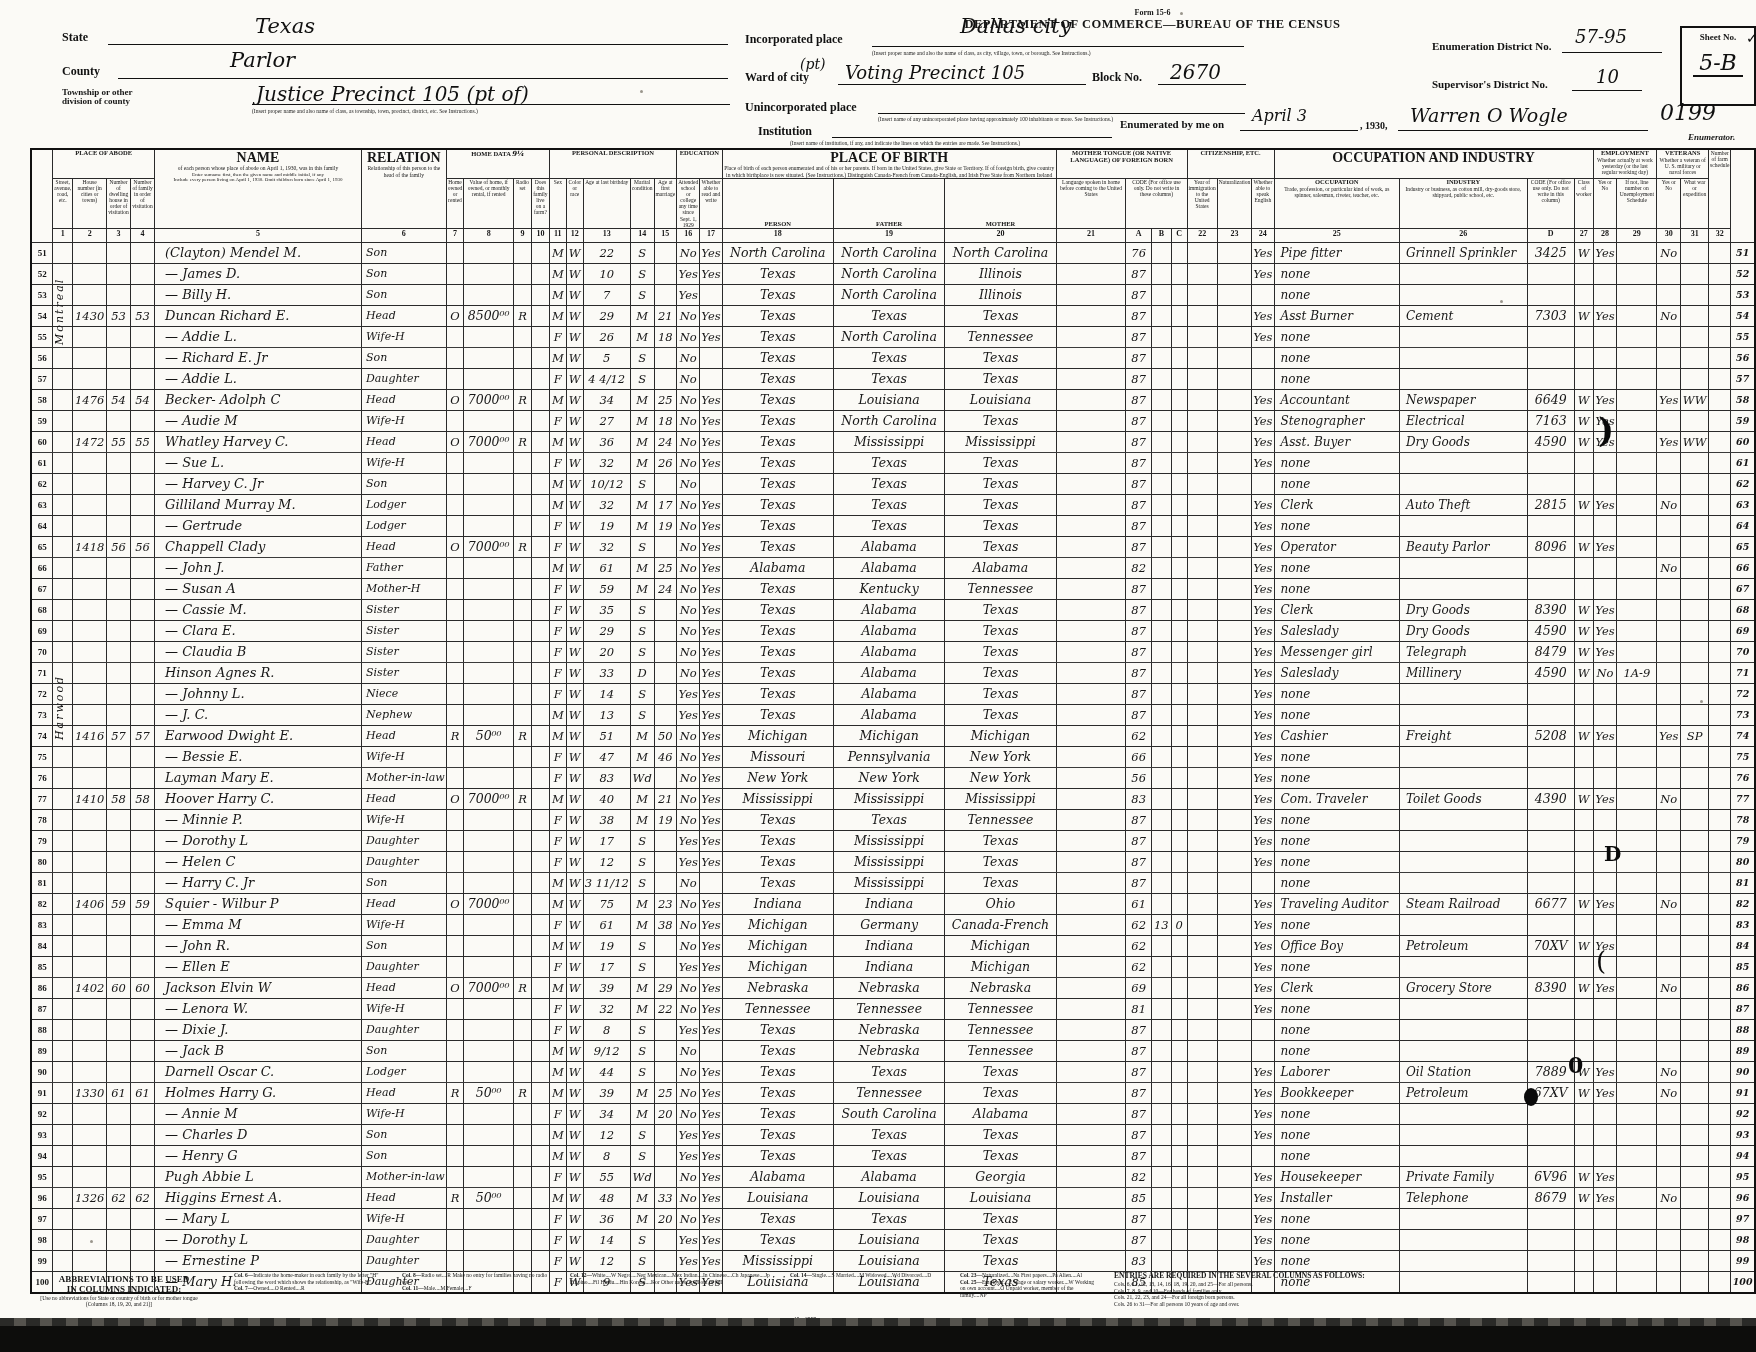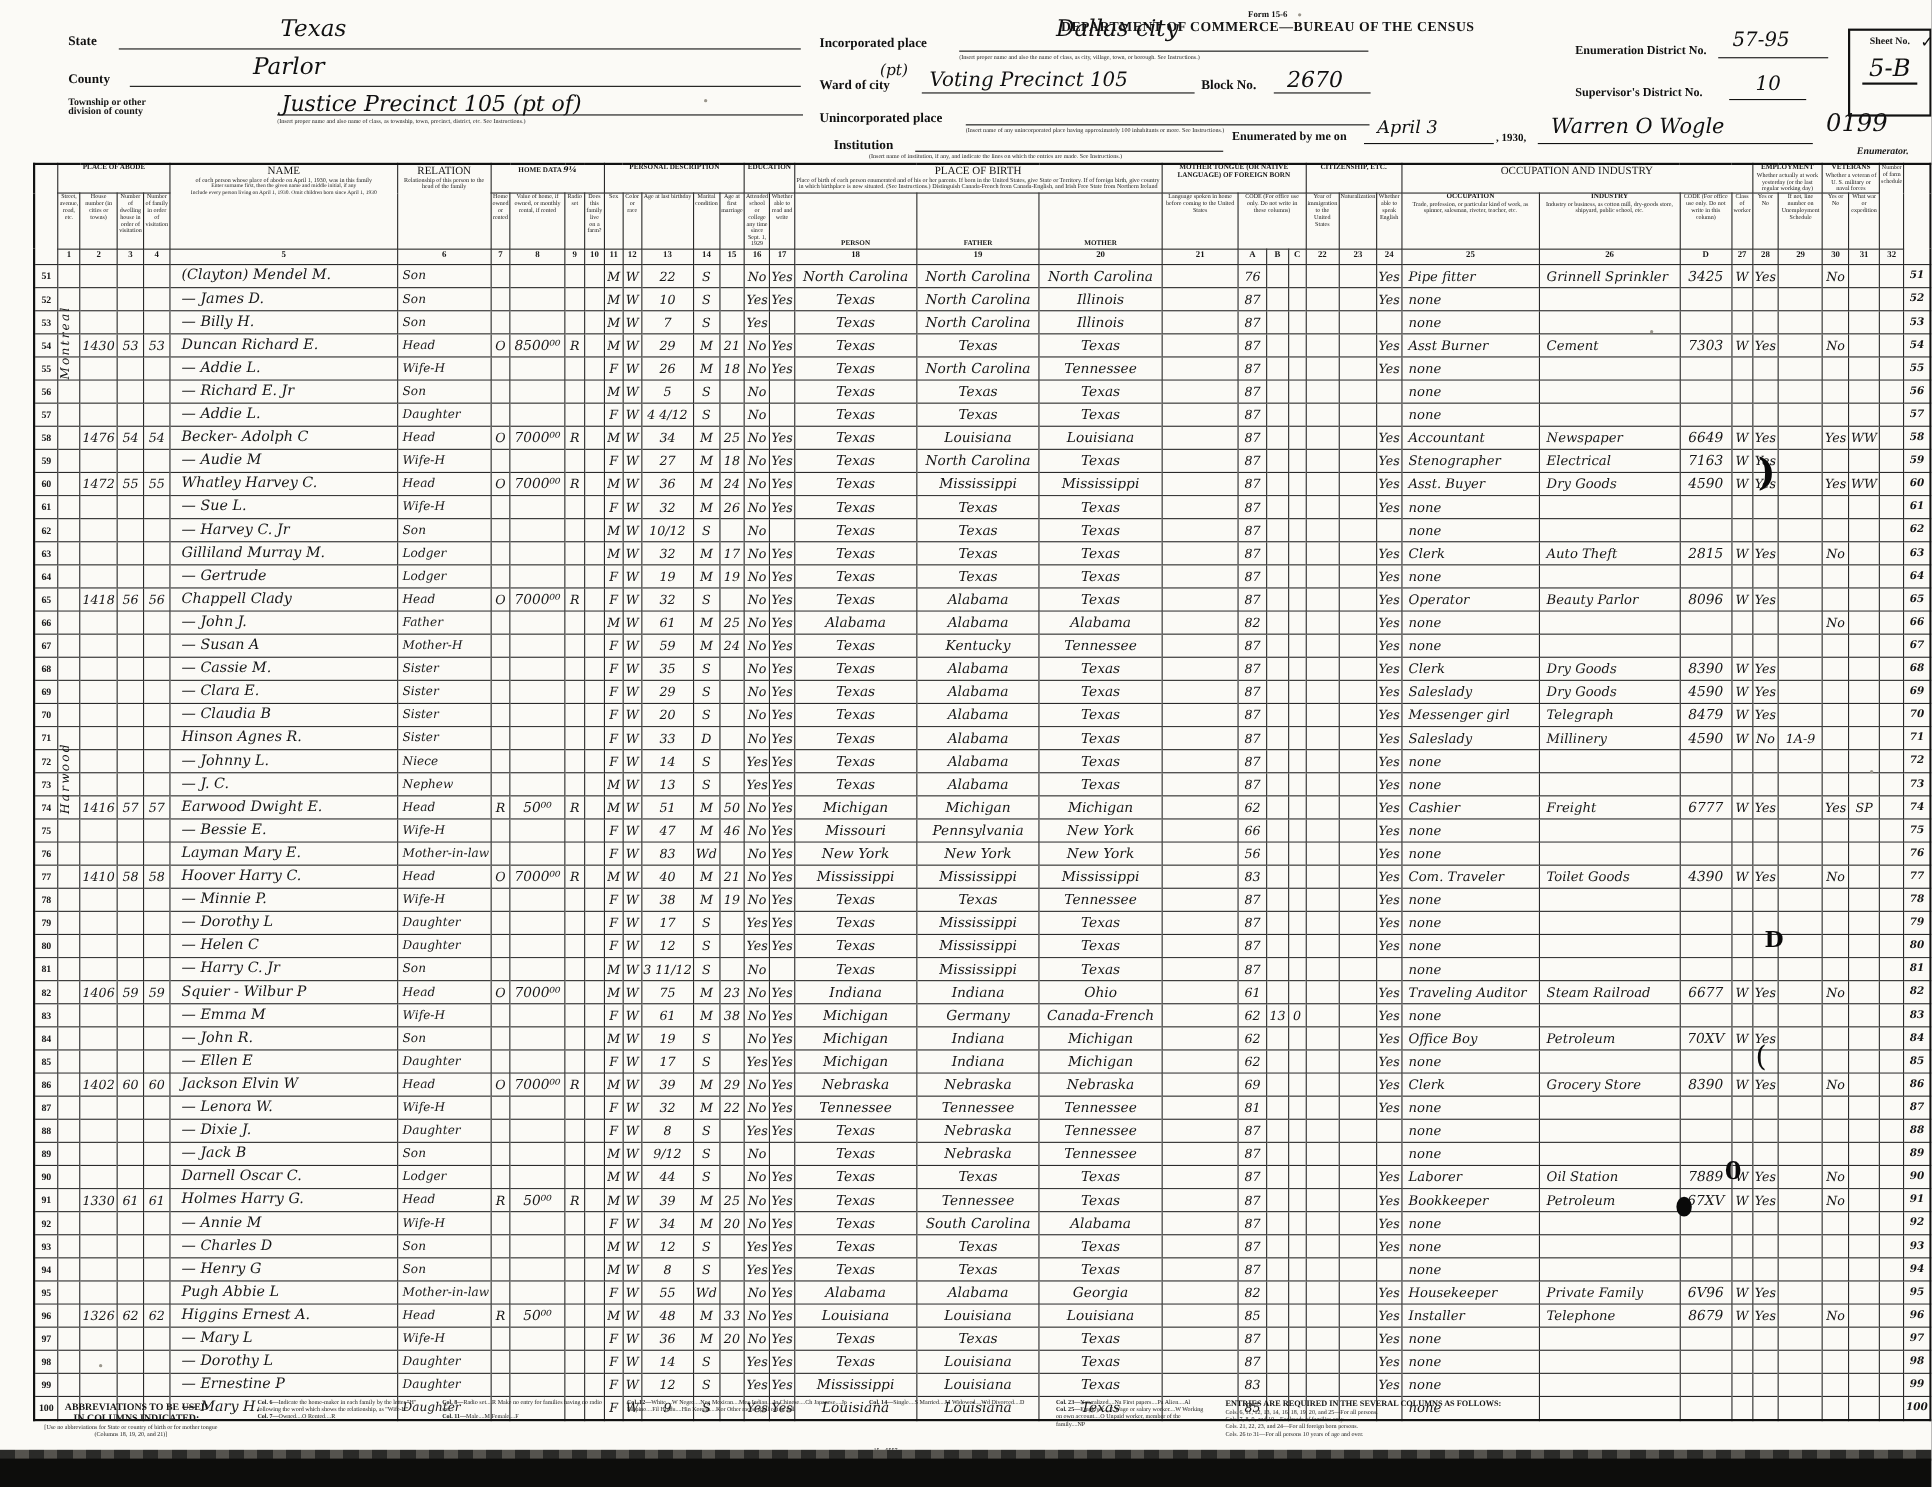--- a/index.html
+++ b/index.html
@@ -26,21 +26,21 @@
   .sheet-box .sb-v{font-size:22px;border-bottom:2px solid #111;display:inline-block;
                    padding:0 6px;margin-top:8px;}
   
   table.census{position:absolute;left:30px;top:148px;border-collapse:collapse;table-layout:fixed;
                border:2px solid #111;}
   .census th,.census td{border:1px solid #2a2a2a;padding:0 1px;overflow:hidden;}
   .census thead th{vertical-align:top;text-align:center;background:#fbfaf6;}
   .census thead tr.h1 th{height:18px;}
   .census thead tr.h2 th{height:48px;}
   .census thead tr.h3 th{height:13px;}
-  .g-title{font-weight:normal;font-size:10px;line-height:1.1;}
+  .g-title{font-weight:bold;font-size:14px;line-height:1.1;}
   .g-title-sm{font-weight:bold;font-size:6.5px;line-height:1.05;}
   .g-desc{font-size:5.5px;font-weight:normal;line-height:1.12;text-align:center;}
   .g-note{font-size:5px;font-weight:normal;line-height:1.1;}
   .vdesc{font-size:5.5px;font-weight:normal;line-height:1.12;}
   .numrow th{font-size:8px;font-weight:bold;text-align:center;vertical-align:middle;}
   .census tbody td{height:20px;white-space:nowrap;vertical-align:middle;
                    border-bottom:1px dotted #555;}
   .census tbody tr:nth-child(5n) td{border-bottom:1px solid #3a3a3a;}
   td.c-hw{font-family:"DejaVu Serif",serif;font-style:italic;font-size:12.5px;text-align:center;}
   td.c-name{font-family:"DejaVu Serif",serif;font-style:italic;font-size:13px;text-align:left;
@@ -1255,21 +1255,21 @@
           <td class="c-hw">Michigan</td>
           <td class="c-hw"></td>
           <td class="c-sm">62</td>
           <td class="c-sm"></td>
           <td class="c-sm"></td>
           <td class="c-sm"></td>
           <td class="c-sm"></td>
           <td class="c-sm">Yes</td>
           <td class="c-occ">Cashier</td>
           <td class="c-ind">Freight</td>
-          <td class="c-hw">6777</td>
+          <td class="c-hw">5208</td>
           <td class="c-sm">W</td>
           <td class="c-sm">Yes</td>
           <td class="c-sm"></td>
           <td class="c-sm">Yes</td>
           <td class="c-sm">SP</td>
           <td class="c-sm"></td>
           <td class="c-rnum">74</td>
         </tr>
         <tr>
           <td class="c-num">75</td>

